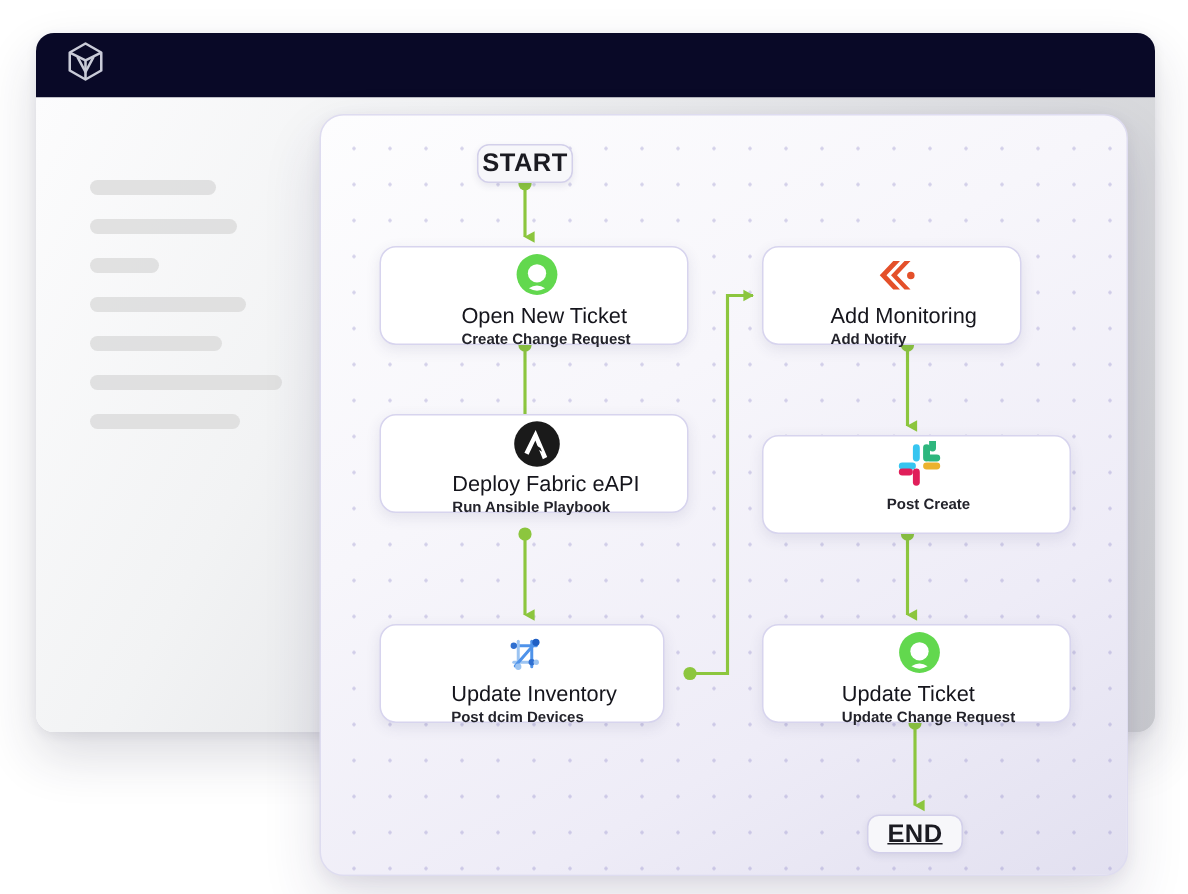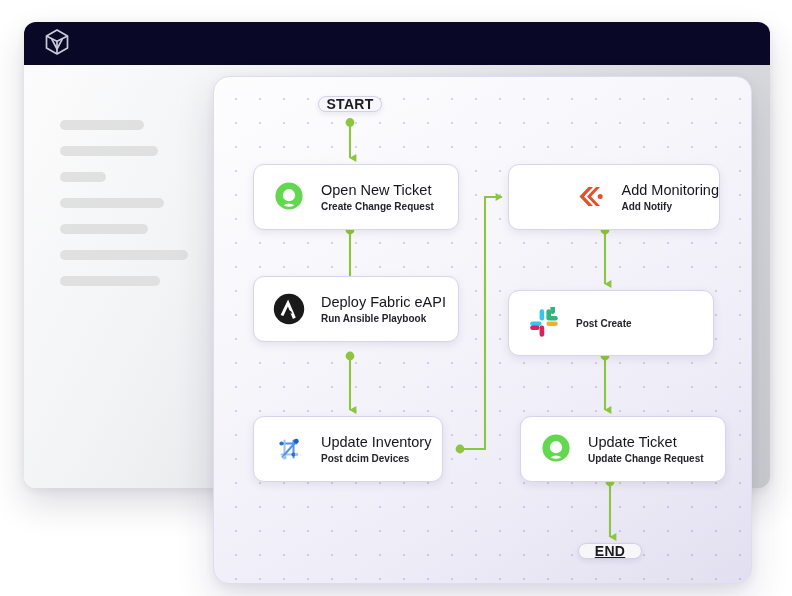--- a/index.html
+++ b/index.html
@@ -78,28 +78,28 @@
       linear-gradient(150deg, #fdfdfe 0%, #f7f6fb 38%, #eeecf7 72%, #e2e0f0 100%);
     background-size: 24px 24px, 100% 100%;
     background-position: 10px 10px, 0 0;
     box-shadow: 0 18px 38px rgba(50,45,90,0.14), 0 3px 10px rgba(50,45,90,0.07);
     overflow: hidden;
   }
 
   
   .pill {
     position: absolute;
-    height: 16px;
+    height: 26px;
     border-radius: 8px;
     border: 1.5px solid #d3d0ea;
     background: #f7f7fa;
     display: flex;
     align-items: center;
     justify-content: center;
-    font-size: 14px;
+    font-size: 17px;
     font-weight: bold;
     color: #1b1b22;
     letter-spacing: 0.3px;
     box-shadow: 0 2px 5px rgba(60,55,110,0.10);
     box-sizing: border-box;
   }
   #node-start { left: 104px; top: 19px; width: 64px; }
   #node-end   { left: 364px; top: 466px; width: 64px; text-decoration: underline; }
 
   
@@ -107,20 +107,21 @@
     position: absolute;
     height: 66px;
     border-radius: 11px;
     border: 1.5px solid #d7d4ee;
     background: #ffffff;
     display: flex;
     align-items: center;
     padding-left: 16px;
     box-sizing: border-box;
     box-shadow: 0 3px 9px rgba(60,55,110,0.10);
+    flex-direction: column;
   }
   .card-icon {
     width: 38px;
     height: 38px;
     flex: 0 0 38px;
     display: flex;
     align-items: center;
     justify-content: center;
     margin-right: 13px;
   }
@@ -136,23 +137,23 @@
     font-weight: bold;
     color: #23232b;
     margin-top: 2px;
     white-space: nowrap;
   }
 
   
   #card-open-ticket    { left: 39px;  top: 87px;  width: 206px; }
   #card-deploy-fabric  { left: 39px;  top: 199px; width: 206px; }
   #card-update-inv     { left: 39px;  top: 339px; width: 190px; }
-  #card-add-monitoring { left: 294px; top: 87px;  width: 212px; justify-content: flex-end; }
+  #card-add-monitoring { left: 294px; top: 87px;  width: 173px; }
   #card-notify-slack   { left: 294px; top: 213px; width: 206px; }
-  #card-update-ticket  { left: 306px; top: 339px; width: 206px; }
+  #card-update-ticket  { left: 294px; top: 339px; width: 206px; }
 
   
   #connectors {
     position: absolute;
     left: 0; top: 0;
     width: 537px;
     height: 506px;
     pointer-events: none;
   }
 </style>

